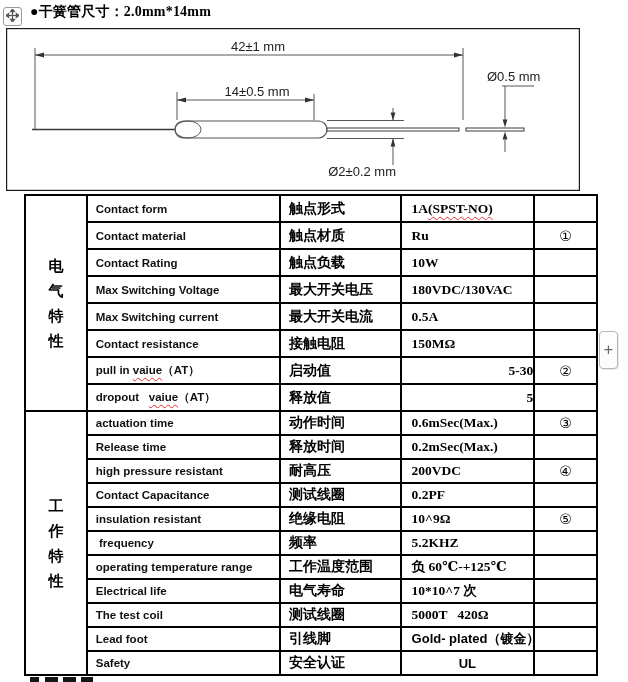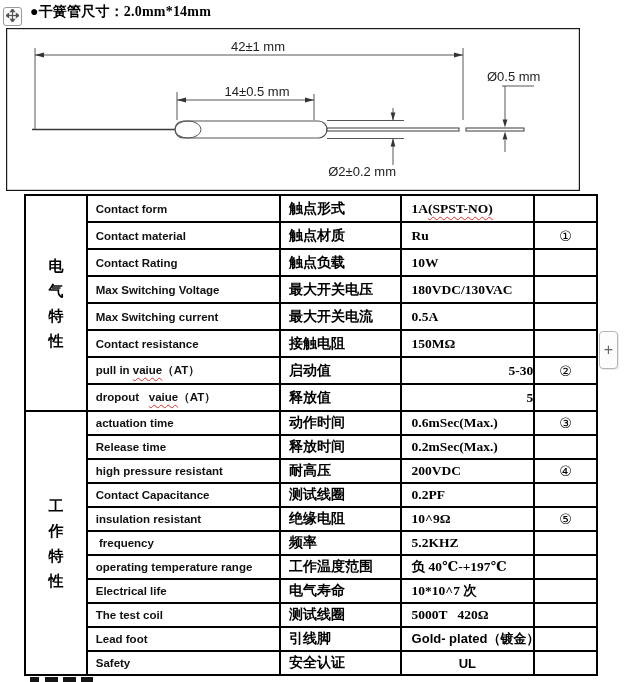--- a/index.html
+++ b/index.html
@@ -234,21 +234,21 @@
     </tr>
     <tr class="r2">
       <td class="c-en"><span class="pre"> frequency</span></td>
       <td class="c-cn">频率</td>
       <td class="c-val">5.2KHZ</td>
       <td class="c-note"></td>
     </tr>
     <tr class="r2">
       <td class="c-en"><span class="pre">operating temperature range</span></td>
       <td class="c-cn">工作温度范围</td>
-      <td class="c-val">负 40℃-+197℃</td>
+      <td class="c-val">负 60℃-+125℃</td>
       <td class="c-note"></td>
     </tr>
     <tr class="r2">
       <td class="c-en"><span class="pre">Electrical life</span></td>
       <td class="c-cn">电气寿命</td>
       <td class="c-val">10*10^7 次</td>
       <td class="c-note"></td>
     </tr>
     <tr class="r2">
       <td class="c-en"><span class="pre">The test coil</span></td>

